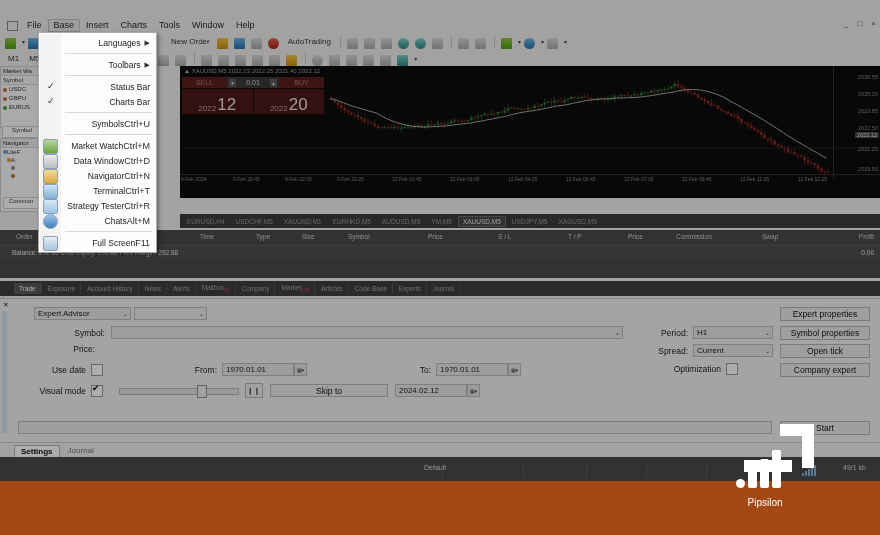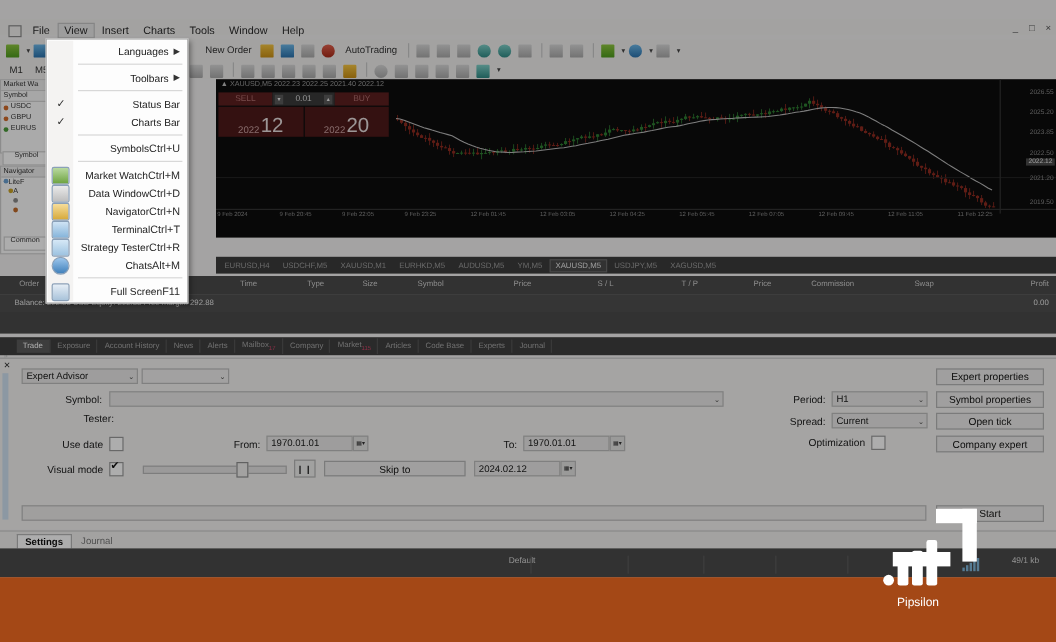--- a/index.html
+++ b/index.html
@@ -158,21 +158,21 @@
   <div class="titlebar"></div>
   <div class="winbtns">
     <span>_</span>
     <span>□</span>
     <span>×</span>
   </div>
 
   <div class="menubar">
     <span class="app-ico"></span>
     <span class="mi">File</span>
-    <span class="mi open">View</span>
+    <span class="mi open">Base</span>
     <span class="mi">Insert</span>
     <span class="mi">Charts</span>
     <span class="mi">Tools</span>
     <span class="mi">Window</span>
     <span class="mi">Help</span>
   </div>
 
   <div class="tb1">
     <span class="tbtn"><i class="ico green"></i></span>
     <span class="caret">▾</span>
@@ -659,41 +659,41 @@
     <span class="tt">Articles</span>
     <span class="tt">Code Base</span>
     <span class="tt">Experts</span>
     <span class="tt">Journal</span>
   </div>
 
   <div class="st">
     <span class="closex">✕</span>
     <div class="lbar"></div>
 
-    <div class="row" style="left:18px;top:8px">
+    <div class="row" style="left:34px;top:8px">
       <div class="sel" style="width:97px">
         <span>Expert Advisor</span>
           <span class="cv">⌄</span>
       </div>
       <div class="sel" style="width:73px;margin-left:3px;background:#efeeed">
           <span></span>
           <span class="cv">⌄</span>
         </div>
     </div>
 
-    <div class="row" style="left:8px;top:27px">
+    <div class="row" style="left:28px;top:27px">
       <span class="lab" style="width:77px">Symbol:</span>
       <div class="sel" style="width:512px;margin-left:6px">
           <span></span>
           <span class="cv">⌄</span>
         </div>
     </div>
 
     <div class="row" style="left:18px;top:45px">
-      <span class="lab" style="width:77px">Tester:</span>
+      <span class="lab" style="width:77px">Price:</span>
     </div>
 
     <div class="row" style="left:18px;top:64px">
       <span class="lab" style="width:68px">Use date</span>
       <span class="cbx" style="margin-left:5px"></span>
       <span class="lab" style="width:68px;margin-left:46px">From:</span>
       <div class="inp" style="width:72px;margin-left:5px">
           <span>1970.01.01</span>
         </div>
       <span class="dspin">▦▾</span>

